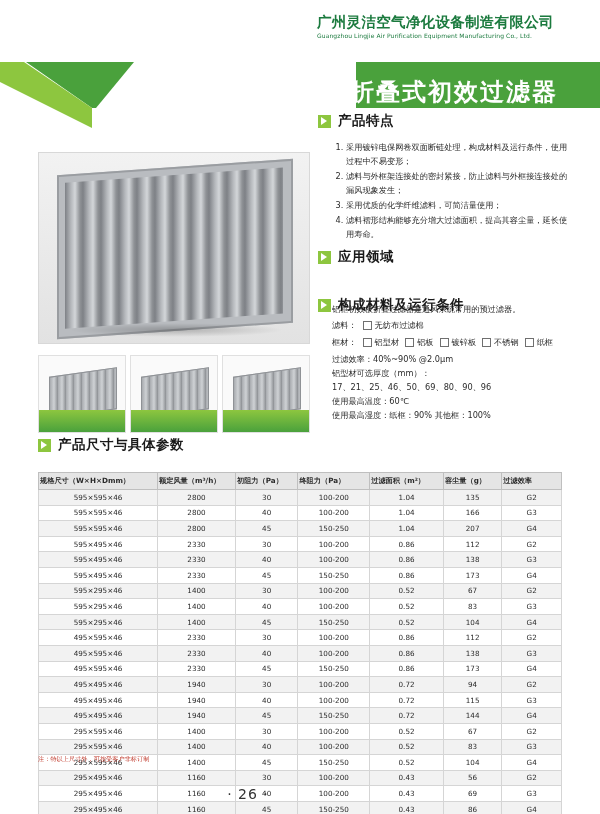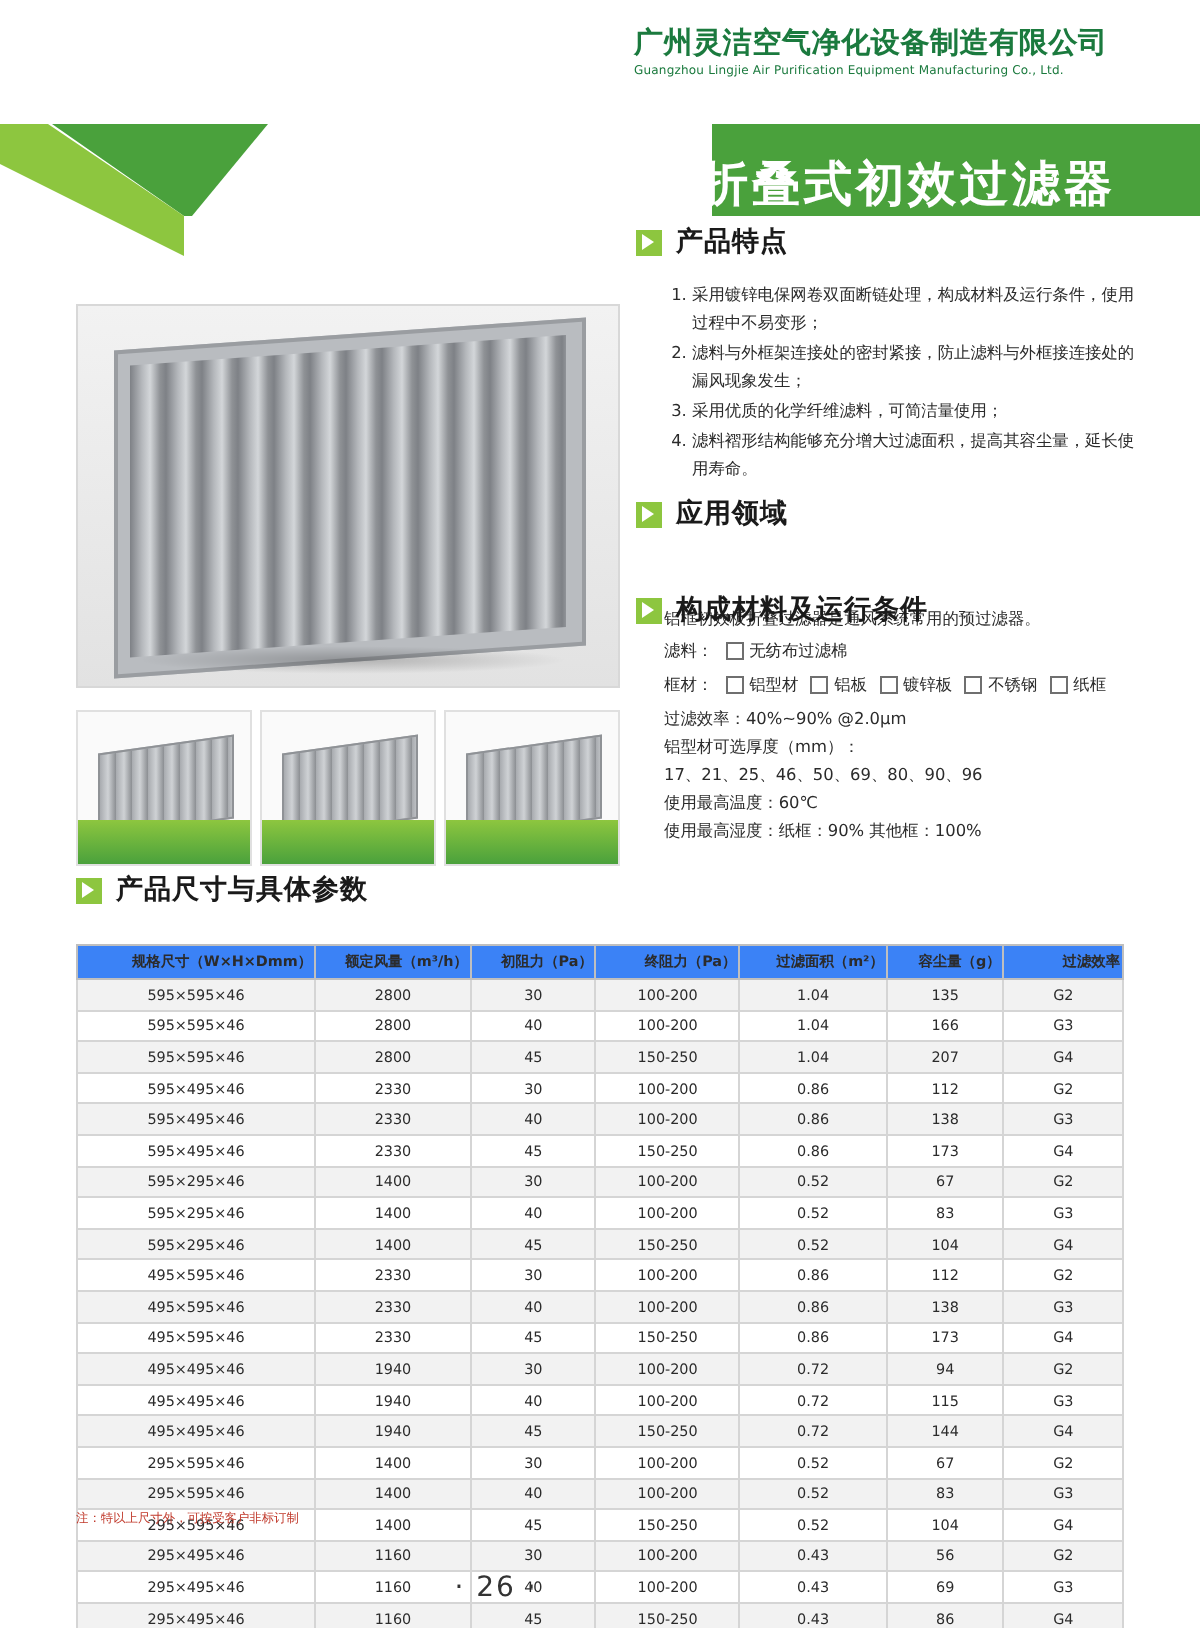--- a/index.html
+++ b/index.html
@@ -214,25 +214,25 @@
     left: 38px; top: 472px;
     width: 524px;
   }
   table.spec {
     border-collapse: collapse;
     width: 524px;
     font-size: 7.3px;
     color: #2b2b2b;
   }
   table.spec th {
-    background: #3b82f6;
+    background: #e5e5e5;
     border: 1px solid #bfbfbf;
     font-weight: bold;
     height: 14px;
-    text-align: right;
+    text-align: left;
     font-size: 7.2px;
   }
   table.spec td {
     border: 1px solid #d5d5d5;
     height: 12.6px;
     text-align: center;
     font-size: 7.2px;
   }
   table.spec tr.odd td { background: #f2f2f2; }
   table.spec tr.even td { background: #ffffff; }

